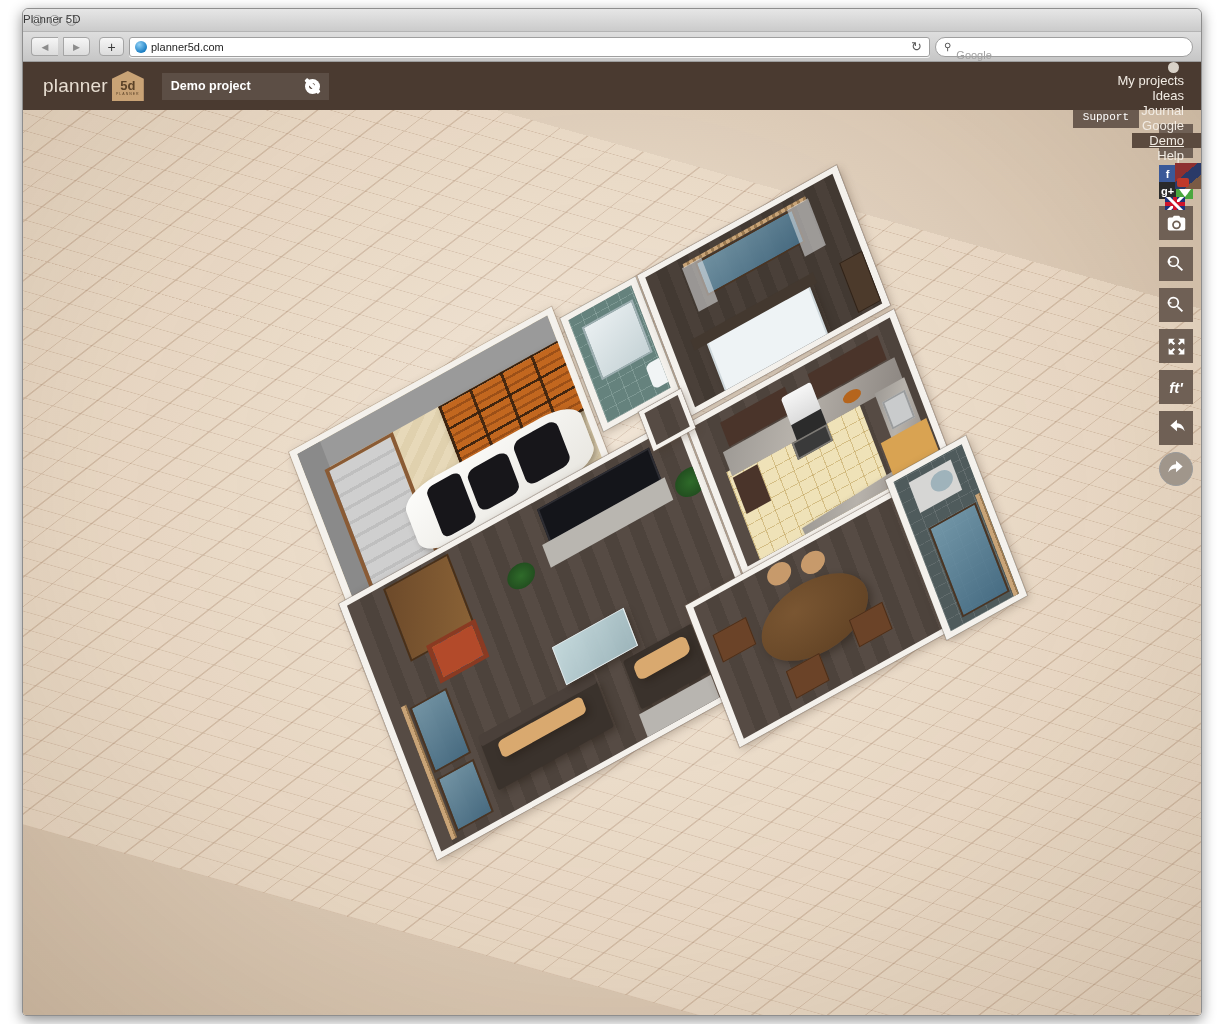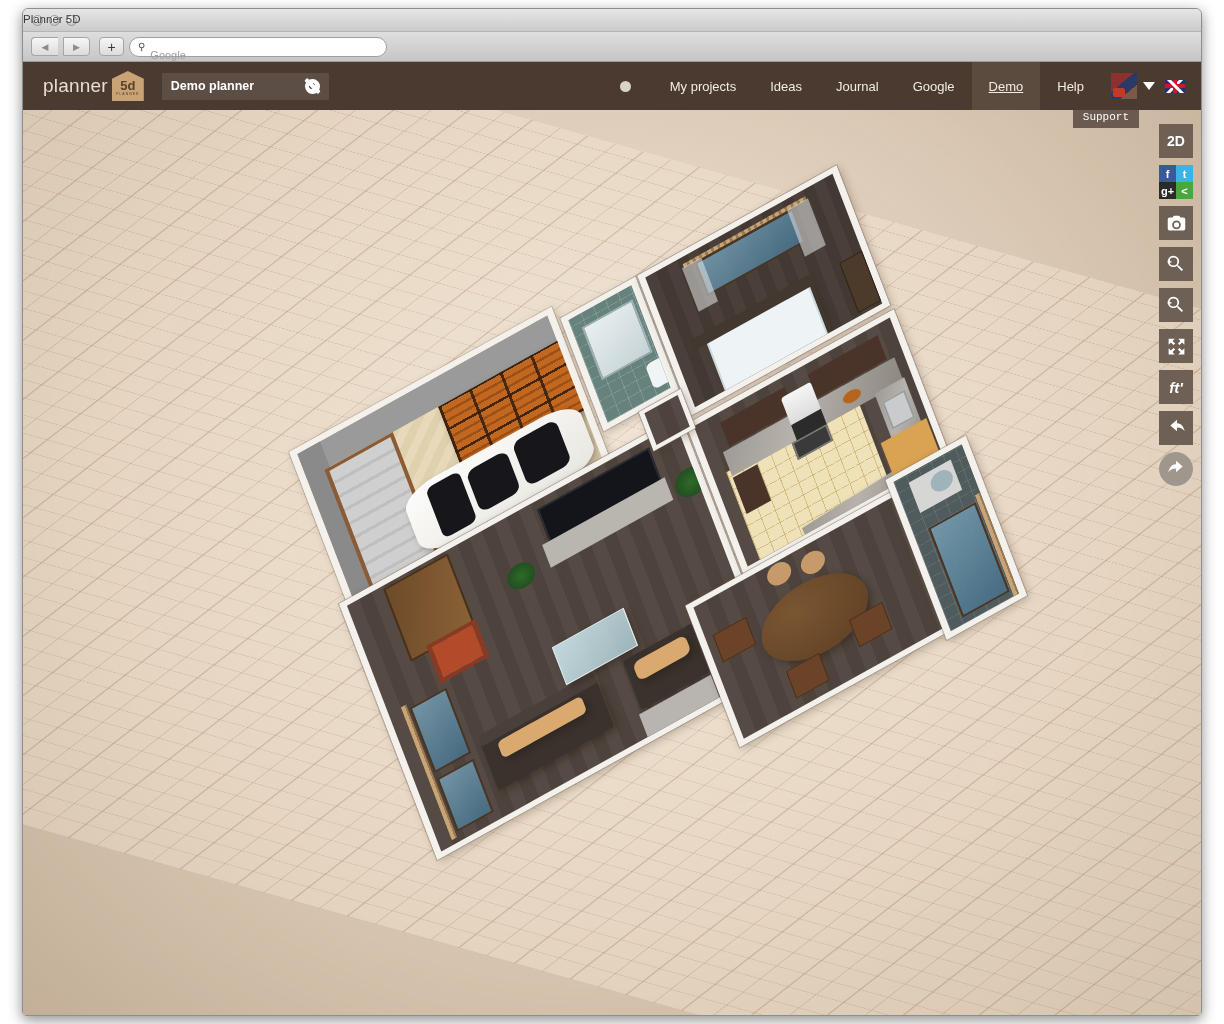--- a/index.html
+++ b/index.html
@@ -130,21 +130,21 @@
     width: 6px; height: 6px; border-radius: 50%; background: #4a3a30;
   }
   .gear::after {
     content: ""; position: absolute; left: -2px; top: 5.5px;
     width: 19px; height: 4px; background: #fff;
     box-shadow: 0 0 0 0 #fff;
     transform: rotate(45deg);
     border-radius: 1px;
   }
 
-  #nav { margin-left: auto; display: flex; align-items: center; height: 100%; }
+  #nav { margin-left: auto; display: flex; align-items: flex-end; height: 100%; flex-direction: column; }
   .nav-dot-wrap { padding: 0 22px; display: flex; align-items: center; }
   #nav-dot {
     width: 11px; height: 11px; border-radius: 50%;
     background: #d9d2c8;
   }
   .nav-item {
     height: 100%; display: flex; align-items: center;
     padding: 0 17px; font-size: 13px; color: #f2ece4;
   }
   .nav-item.active { background: #5b4a3e; text-decoration: underline; }
@@ -326,20 +326,25 @@
       <span class="light"></span>
       <span class="light"></span>
     </div>
     <div id="window-title">Planner 5D</div>
   </div>
 
   <div id="toolbar">
     <div class="navbtn left">◀</div>
     <div class="navbtn right">▶</div>
     <div id="plus-button">+</div>
+    <div id="url-field">
+      <span id="favicon"></span>
+      <span id="url-text">planner5d.com</span>
+      <span id="reload-icon">↻</span>
+    </div>
     <div id="search-field">
       <span id="search-glyph">⚲</span>
       <span id="search-placeholder">Google</span>
     </div>
   </div>
 
   <div id="app">
 
     <div id="scene">
       <div id="ground"></div>
@@ -469,21 +474,21 @@
     <div id="appbar">
       <div id="logo-block">
         <span id="logo-text">planner</span>
         <span id="logo-badge">
           <span class="badge-num">5d</span>
           <span class="badge-sub">PLANNER</span>
         </span>
       </div>
 
       <div id="project-field">
-        <span id="project-name">Demo planner</span>
+        <span id="project-name">Demo project</span>
         <span class="gear"></span>
       </div>
 
       <div id="nav">
         <span class="nav-dot-wrap">
           <span id="nav-dot"></span>
         </span>
         <span class="nav-item">My projects</span>
         <span class="nav-item">Ideas</span>
         <span class="nav-item">Journal</span>

